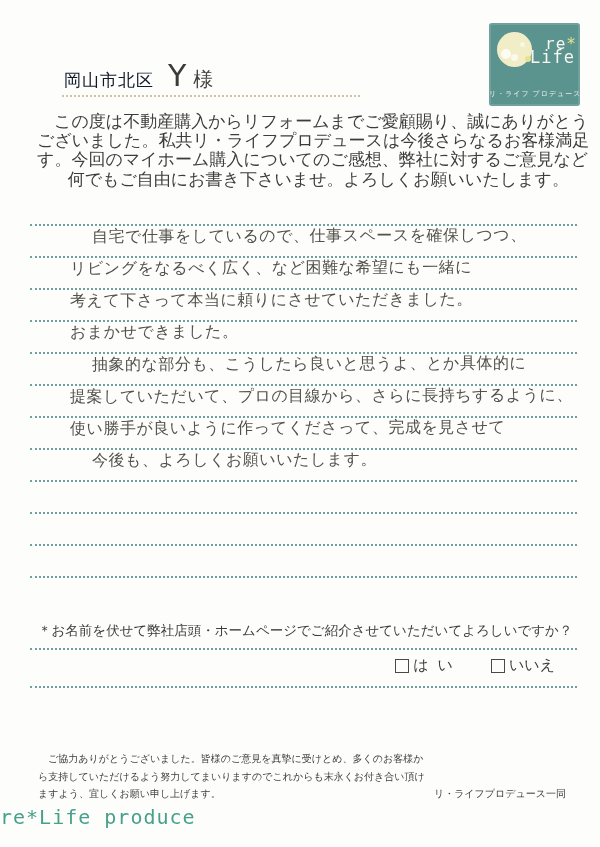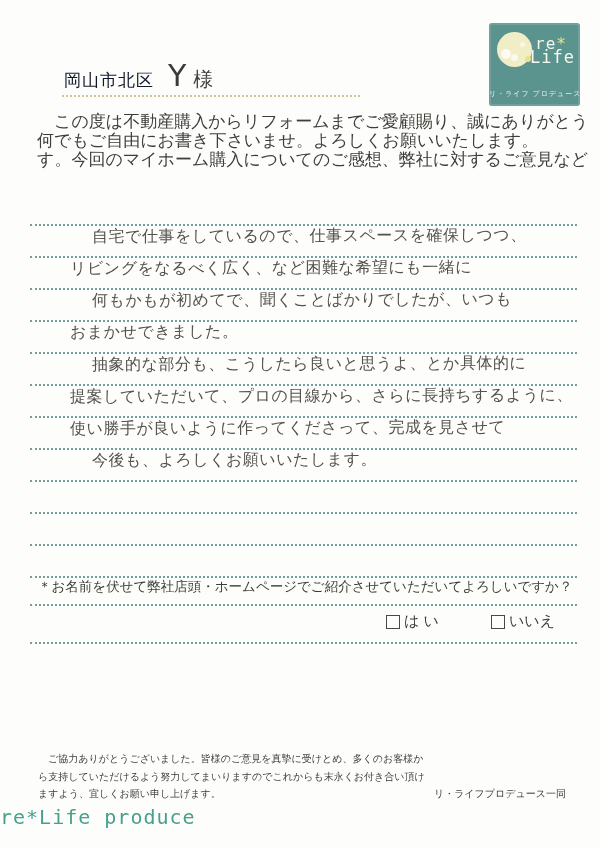--- a/index.html
+++ b/index.html
@@ -16,36 +16,36 @@
   .name-underline{position:absolute;left:62px;top:95px;width:298px;height:0;border-bottom:2px dotted #cfc49b;}
   
   .logo{position:absolute;left:489px;top:23px;width:91px;height:83px;background:#5b938f;border-radius:3px;box-shadow:inset 0 0 0 2px rgba(255,255,255,.13);}
   .logo-moon{position:absolute;left:8px;top:9px;width:35px;height:35px;border-radius:50%;background:#f1edc6;}
   .bub{position:absolute;border-radius:50%;background:rgba(255,255,255,.8);}
   .b1{left:4px;top:17px;width:10px;height:10px;}
   .b2{left:14px;top:22px;width:7px;height:7px;background:rgba(255,255,255,.65);}
   .b3{left:23px;top:10px;width:5px;height:5px;background:rgba(255,255,255,.55);}
   .dotY{position:absolute;left:36px;top:33px;width:6px;height:6px;border-radius:50%;background:#e9e28b;}
   .logo-word{position:absolute;font-family:"DejaVu Sans Mono",monospace;color:#f7f6ef;letter-spacing:1px;}
-  .logo-re{left:46px;top:11px;font-size:16px;}
+  .logo-re{left:56px;top:11px;font-size:16px;}
   .logo-life{left:41px;top:24px;font-size:17px;}
   .star{color:#e9e28b;}
   .logo-sub{position:absolute;bottom:7px;left:0;width:100%;text-align:center;font-size:7px;color:#edf2ec;letter-spacing:1px;white-space:nowrap;}
   
   .intro{position:absolute;left:37px;top:112px;width:532px;font-size:17px;line-height:19.2px;color:#3d3d3a;}
-  .intro p{margin:0;white-space:nowrap;}
+  .intro p{margin:0;white-space:nowrap;text-align:right;}
   .ind{text-indent:1em;}
   
   .writing{position:absolute;left:30px;top:224px;width:547px;border-top:2px dotted #6fa09b;}
   .wrow{box-sizing:border-box;height:32px;border-bottom:2px dotted #6fa09b;display:flex;align-items:flex-start;}
   .hand{font-family:"DejaVu Sans",sans-serif;font-size:16px;letter-spacing:.5px;color:#54514b;padding-left:40px;padding-bottom:1px;white-space:nowrap;transform:rotate(-.2deg);}
   .wrow.pind .hand{padding-left:62px;}
-  .qrow{height:28px;}
+  .qrow{height:28px;margin-top:44px;}
   .qtext{font-size:13.5px;color:#3d3d3a;padding-left:8px;padding-bottom:3px;white-space:nowrap;}
-  .crow{height:38px;align-items:flex-start;justify-content:flex-end;padding-top:6px;padding-right:22px;gap:52px;font-size:15px;color:#3d3d3a;}
+  .crow{height:38px;align-items:flex-start;justify-content:flex-end;padding-top:6px;padding-right:22px;gap:38px;font-size:15px;color:#3d3d3a;font-family:Liberation Mono, monospace;}
   .opt{display:inline-flex;align-items:center;}
   .cbox{display:inline-block;box-sizing:border-box;width:14px;height:14px;border:1.6px solid #4a4a45;margin-right:4px;background:transparent;}
   
   .closing{position:absolute;left:38px;top:750px;width:528px;font-size:10px;line-height:17.5px;color:#3d3d3a;}
   .closing p{margin:0;white-space:nowrap;}
   .closing .last{display:flex;justify-content:space-between;white-space:nowrap;}
   
   .brand{position:absolute;left:0;top:805px;width:100%;text-align:left;font-family:"DejaVu Sans Mono",monospace;font-size:20px;letter-spacing:1px;color:#47a08b;}
 </style>
 </head>
@@ -67,33 +67,34 @@
       <span class="bub b3"></span>
     </div>
     <span class="dotY"></span>
     <div class="logo-word logo-re"><span>re</span><span class="star">*</span></div>
     <div class="logo-word logo-life">Life</div>
     <div class="logo-sub">リ・ライフ プロデュース</div>
   </div>
 
   <div class="intro">
     <p class="ind">この度は不動産購入からリフォームまでご愛顧賜り、誠にありがとう</p>
+    <p>ございました。私共リ・ライフプロデュースは今後さらなるお客様満足</p>
+    <p>す。今回のマイホーム購入についてのご感想、弊社に対するご意見など</p>
     <p>何でもご自由にお書き下さいませ。よろしくお願いいたします。</p>
-    <p>す。今回のマイホーム購入についてのご感想、弊社に対するご意見など</p>
   </div>
 
   <div class="writing">
     <div class="wrow pind">
         <span class="hand">自宅で仕事をしているので、仕事スペースを確保しつつ、</span>
       </div>
     <div class="wrow">
         <span class="hand">リビングをなるべく広く、など困難な希望にも一緒に</span>
       </div>
-    <div class="wrow pind">
-        <span class="hand">何もかもが初めてで、聞くことばかりでしたが、いつも</span>
+    <div class="wrow">
+        <span class="hand">考えて下さって本当に頼りにさせていただきました。</span>
       </div>
     <div class="wrow">
         <span class="hand">おまかせできました。</span>
       </div>
     <div class="wrow pind">
         <span class="hand">抽象的な部分も、こうしたら良いと思うよ、とか具体的に</span>
       </div>
     <div class="wrow">
         <span class="hand">提案していただいて、プロの目線から、さらに長持ちするように、</span>
       </div>

